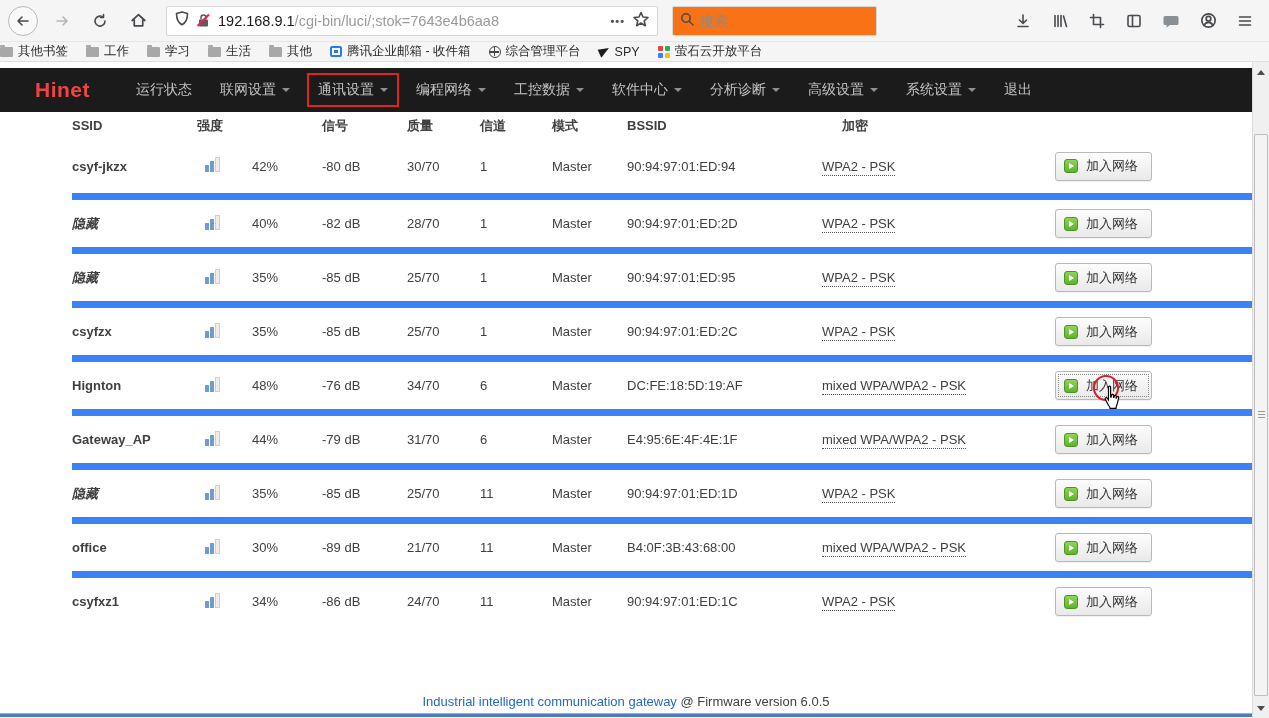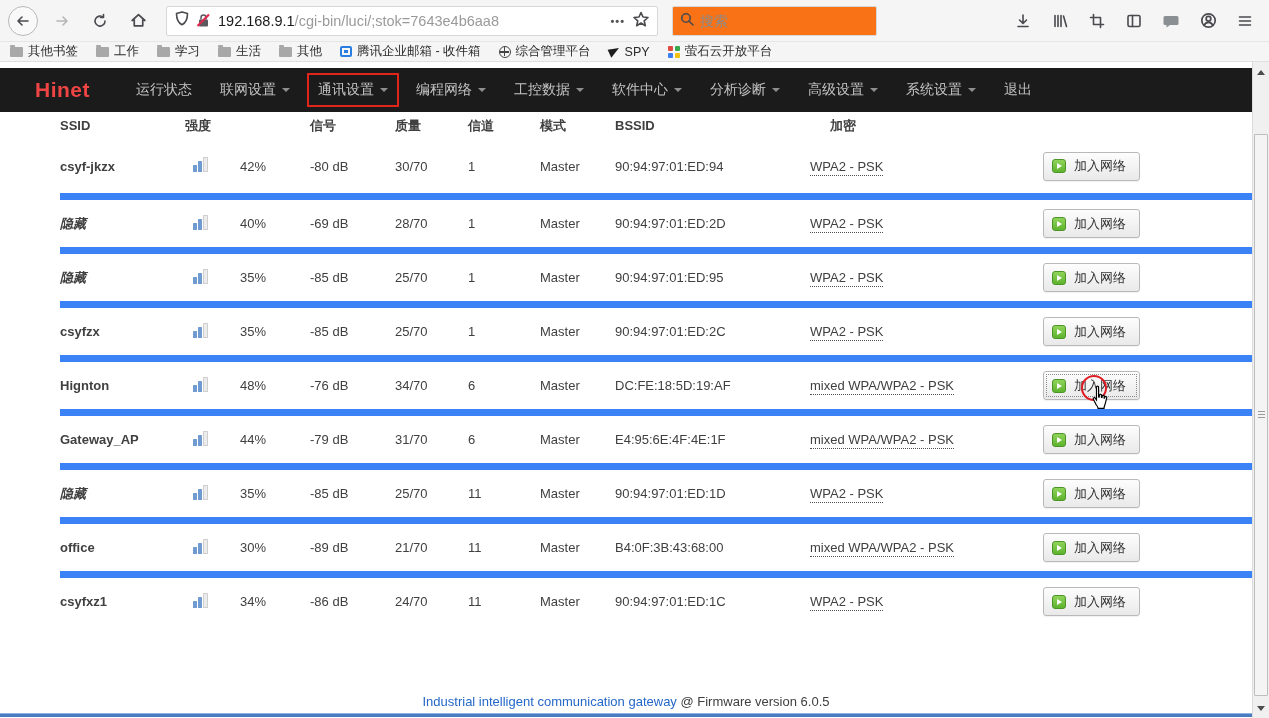--- a/index.html
+++ b/index.html
@@ -23,21 +23,21 @@
   .url-right{display:flex;align-items:center;gap:8px;color:#555;}
   .dots{font-size:11px;letter-spacing:1px;color:#555;font-weight:bold;}
   .searchbox{margin-left:14px;width:205px;height:30px;background:#f97316;border:1px solid #d7d7d7;border-radius:2px;
     display:flex;align-items:center;padding:0 7px;gap:6px;}
   .searchbox input{border:none;outline:none;font-size:14px;width:100%;color:#333;background:transparent;font-family:inherit;}
   .searchbox input::placeholder{color:#8a8a8a;}
   .right-icons{margin-left:auto;display:flex;align-items:center;gap:9px;padding-right:10px;}
 
   
   .bookmarks{position:absolute;left:0;top:42px;width:1269px;height:20px;background:#f5f5f5;
-    display:flex;align-items:center;gap:18px;padding-left:10px;border-bottom:1px solid #e0e0e0;font-size:12.5px;color:#2b2b2b;}
+    display:flex;align-items:center;gap:18px;padding-left:0;border-bottom:1px solid #e0e0e0;font-size:12.5px;color:#2b2b2b;}
   .bm{display:flex;align-items:center;gap:5px;cursor:default;}
   .bm-ic{position:relative;display:inline-block;}
   .ic-folder{width:13px;height:10px;background:#a8a8a8;border-radius:1px;}
   .ic-folder::before{content:'';position:absolute;top:-2px;left:0;width:5px;height:2px;background:#a8a8a8;border-radius:1px 1px 0 0;}
   .ic-mail{width:12px;height:11px;border:2px solid #2a7de1;border-radius:2px;}
   .ic-mail::before{content:'';position:absolute;left:2px;top:2px;width:4px;height:3px;background:#2a7de1;}
   .ic-globe{width:12px;height:12px;border:1.5px solid #444;border-radius:50%;}
   .ic-globe::before{content:'';position:absolute;left:0;top:4.5px;width:9px;height:1.5px;background:#444;}
   .ic-globe::after{content:'';position:absolute;left:4px;top:0;width:1.5px;height:9px;background:#444;}
   .ic-plane{width:0;height:0;border-left:11px solid #1d1d1d;border-top:3px solid transparent;border-bottom:6px solid transparent;transform:rotate(-24deg);}
@@ -49,21 +49,21 @@
   
   .sitenav{position:absolute;left:0;top:68px;width:1252px;height:44px;background:var(--nav_bg);
     display:flex;align-items:center;color:#c3c3c3;}
   .brand{color:#ef4444;font-size:21px;font-weight:bold;margin-left:35px;letter-spacing:.5px;}
   .nav-items{display:flex;margin-left:32px;}
   .nav-item{display:flex;align-items:center;gap:6px;padding:6px 14px;font-size:14px;cursor:pointer;position:relative;white-space:nowrap;}
   .caret{width:0;height:0;border-left:4px solid transparent;border-right:4px solid transparent;border-top:4px solid #8f8f8f;}
   .nav-item.hl::after{content:'';position:absolute;left:3px;right:3px;top:-2px;bottom:-2px;border:2px solid var(--highlight_red);}
 
   
-  .table-wrap{position:absolute;left:0;top:112px;width:1252px;background:#fff;}
+  .table-wrap{position:absolute;left:12px;top:112px;width:1252px;background:#fff;}
   .grid{display:grid;grid-template-columns:125px 55px 70px 85px 73px 72px 75px 195px 233px 160px;align-items:center;}
   .thead{height:27px;margin:0 0 0 60px;font-size:13px;font-weight:bold;color:var(--text_dark);}
   .tbody{margin-left:60px;}
   .trow{height:54px;border-top:7px solid #3b82f6;font-size:13px;color:var(--text_dark);}
   .trow:first-child{border-top:none;}
   .cell.ssid{font-weight:bold;}
   .cell.ssid.hidden-ssid{font-style:italic;}
   .sig{display:inline-flex;align-items:flex-end;gap:1px;margin-left:8px;}
   .sig i{display:block;width:4px;background:#6f9bd1;border-radius:0.5px;}
   .sig .b1{height:7px;}
@@ -333,21 +333,21 @@
   <div class="grid trow">
     <div class="cell ssid hidden-ssid">隐藏</div>
     <div class="cell">
       <span class="sig">
             <i class="b1"></i>
             <i class="b2"></i>
             <i class="b3"></i>
           </span>
     </div>
     <div class="cell">40%</div>
-    <div class="cell">-69 dB</div>
+    <div class="cell">-82 dB</div>
     <div class="cell">28/70</div>
     <div class="cell">1</div>
     <div class="cell">Master</div>
     <div class="cell">90:94:97:01:ED:2D</div>
     <div class="cell"><span class="enc-t">WPA2 - PSK</span></div>
     <div class="cell btnc">
       <button class="join-btn">
         <span class="gicon"></span>
         <span class="btn-label">加入网络</span>
       </button>

